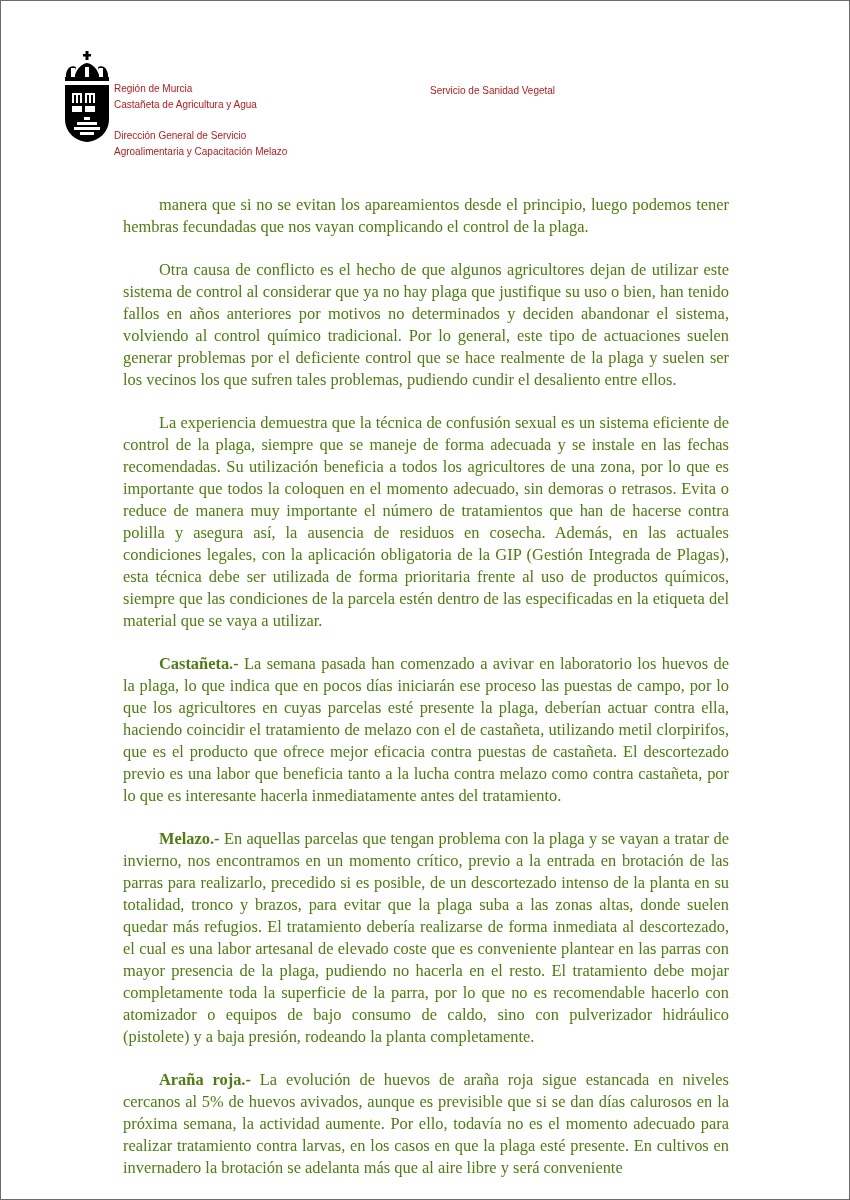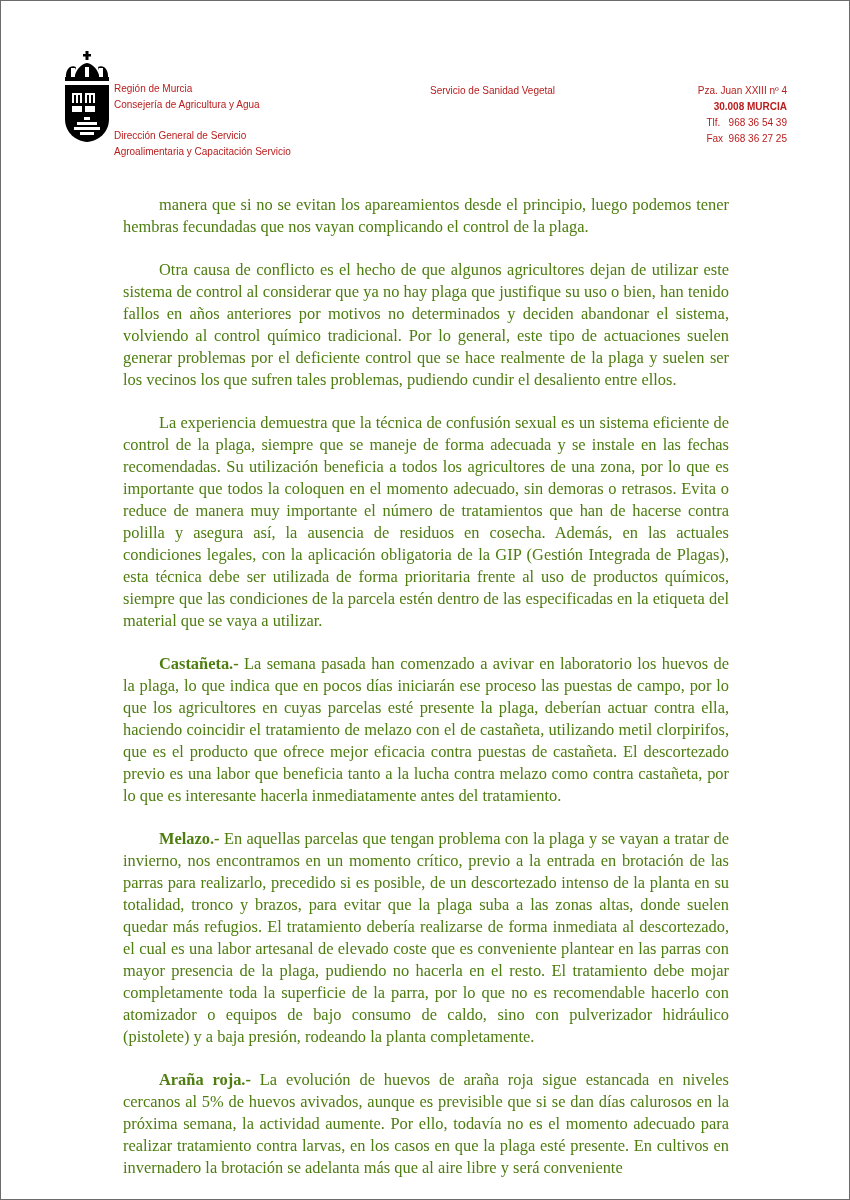--- a/index.html
+++ b/index.html
@@ -84,34 +84,28 @@
     <rect x="22" y="55" width="10" height="6" fill="#fff"></rect>
 
     <rect x="21" y="66" width="6" height="3" fill="#fff"></rect>
     <rect x="14" y="71" width="20" height="3" fill="#fff"></rect>
     <rect x="11" y="76" width="26" height="3" fill="#fff"></rect>
     <rect x="17" y="81" width="14" height="3" fill="#fff"></rect>
   </svg>
 
   <div class="hdr hdr-left">
     <div>Región de Murcia</div>
-    <div>Consejería de Agricultura y Agua</div>
+    <div>Castañeta de Agricultura y Agua</div>
     <div class="gap"></div>
     <div>Dirección General de Servicio</div>
-    <div>Agroalimentaria y Capacitación Servicio</div>
+    <div>Agroalimentaria y Capacitación Melazo</div>
   </div>
 
   <div class="hdr hdr-center">Servicio de Sanidad Vegetal</div>
 
-  <div class="hdr hdr-right">
-    <div>Pza. Juan XXIII nº 4</div>
-    <div class="bold">30.008 MURCIA</div>
-    <div style="white-space:pre">Tlf.   968 36 54 39</div>
-    <div style="white-space:pre">Fax  968 36 27 25</div>
-  </div>
 
   <div class="body-text">
     <p><b></b><span>manera que si no se evitan los apareamientos desde el principio, luego podemos tener hembras fecundadas que nos vayan complicando el control de la plaga.</span></p>
     <p><b></b><span>Otra causa de conflicto es el hecho de que algunos agricultores dejan de utilizar este sistema de control al considerar que ya no hay plaga que justifique su uso o bien, han tenido fallos en años anteriores por motivos no determinados y deciden abandonar el sistema, volviendo al control químico tradicional. Por lo general, este tipo de actuaciones suelen generar problemas por el deficiente control que se hace realmente de la plaga y suelen ser los vecinos los que sufren tales problemas, pudiendo cundir el desaliento entre ellos.</span></p>
     <p><b></b><span>La experiencia demuestra que la técnica de confusión sexual es un sistema eficiente de control de la plaga, siempre que se maneje de forma adecuada y se instale en las fechas recomendadas. Su utilización beneficia a todos los agricultores de una zona, por lo que es importante que todos la coloquen en el momento adecuado, sin demoras o retrasos. Evita o reduce de manera muy importante el número de tratamientos que han de hacerse contra polilla y asegura así, la ausencia de residuos en cosecha. Además, en las actuales condiciones legales, con la aplicación obligatoria de la GIP (Gestión Integrada de Plagas), esta técnica debe ser utilizada de forma prioritaria frente al uso de productos químicos, siempre que las condiciones de la parcela estén dentro de las especificadas en la etiqueta del material que se vaya a utilizar.</span></p>
     <p><b>Castañeta.-</b><span> La semana pasada han comenzado a avivar en laboratorio los huevos de la plaga, lo que indica que en pocos días iniciarán ese proceso las puestas de campo, por lo que los agricultores en cuyas parcelas esté presente la plaga, deberían actuar contra ella, haciendo coincidir el tratamiento de melazo con el de castañeta, utilizando metil clorpirifos, que es el producto que ofrece mejor eficacia contra puestas de castañeta. El descortezado previo es una labor que beneficia tanto a la lucha contra melazo como contra castañeta, por lo que es interesante hacerla inmediatamente antes del tratamiento.</span></p>
     <p><b>Melazo.-</b><span> En aquellas parcelas que tengan problema con la plaga y se vayan a tratar de invierno, nos encontramos en un momento crítico, previo a la entrada en brotación de las parras para realizarlo, precedido si es posible, de un descortezado intenso de la planta en su totalidad, tronco y brazos, para evitar que la plaga suba a las zonas altas, donde suelen quedar más refugios. El tratamiento debería realizarse de forma inmediata al descortezado, el cual es una labor artesanal de elevado coste que es conveniente plantear en las parras con mayor presencia de la plaga, pudiendo no hacerla en el resto. El tratamiento debe mojar completamente toda la superficie de la parra, por lo que no es recomendable hacerlo con atomizador o equipos de bajo consumo de caldo, sino con pulverizador hidráulico (pistolete) y a baja presión, rodeando la planta completamente.</span></p>
     <p><b>Araña roja.-</b><span> La evolución de huevos de araña roja sigue estancada en niveles cercanos al 5% de huevos avivados, aunque es previsible que si se dan días calurosos en la próxima semana, la actividad aumente. Por ello, todavía no es el momento adecuado para realizar tratamiento contra larvas, en los casos en que la plaga esté presente. En cultivos en invernadero la brotación se adelanta más que al aire libre y será conveniente</span></p>
   </div>
 

